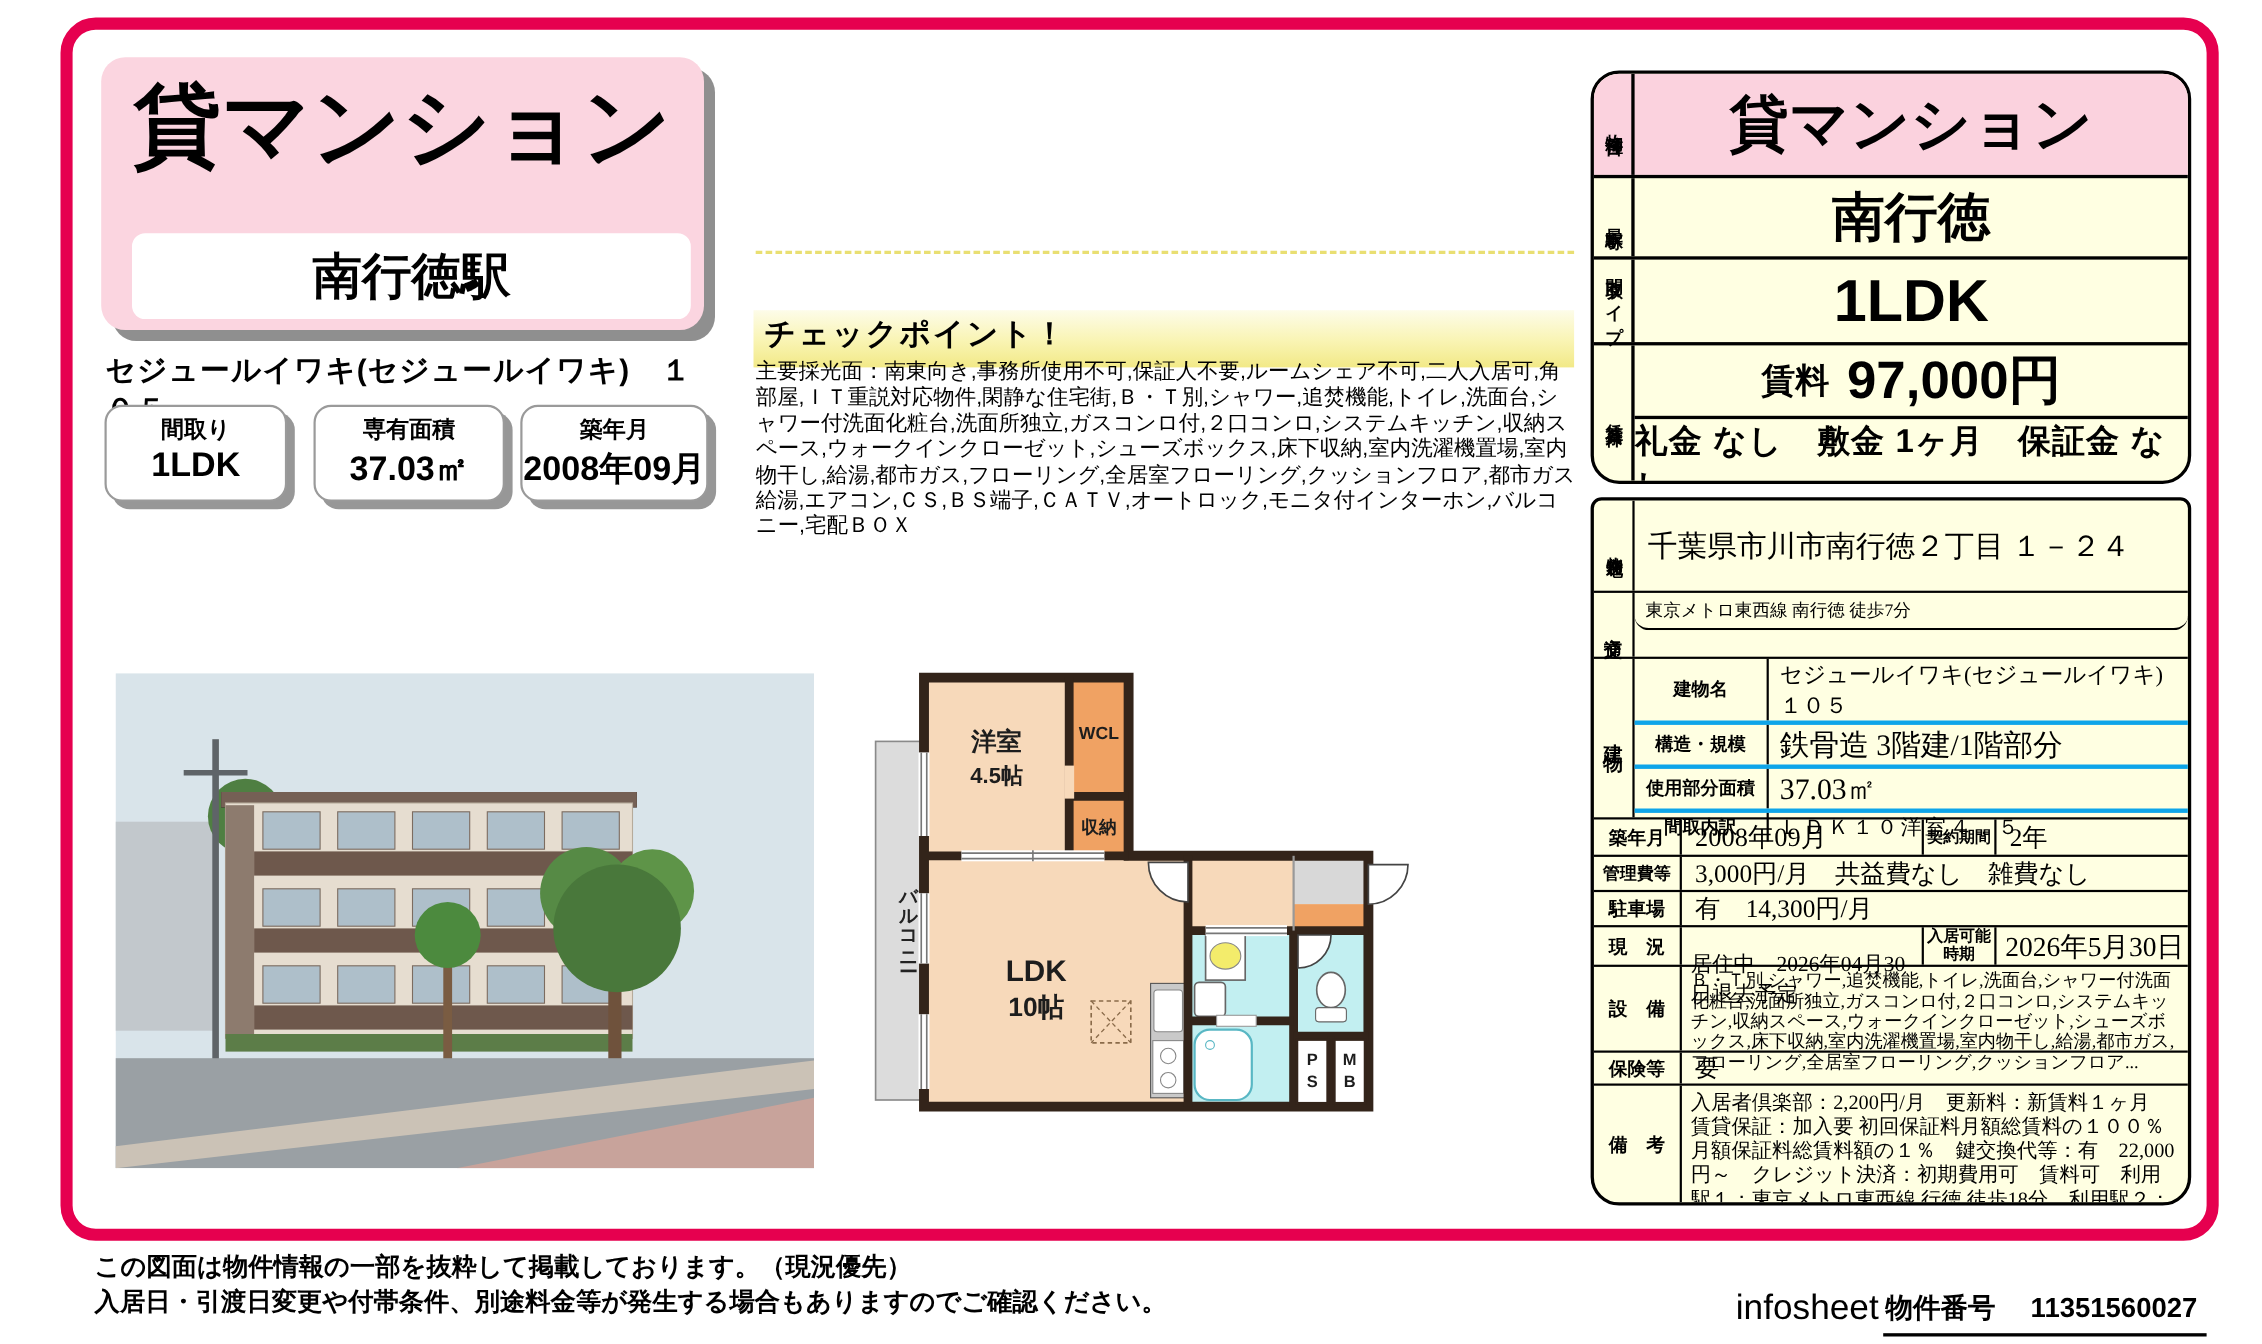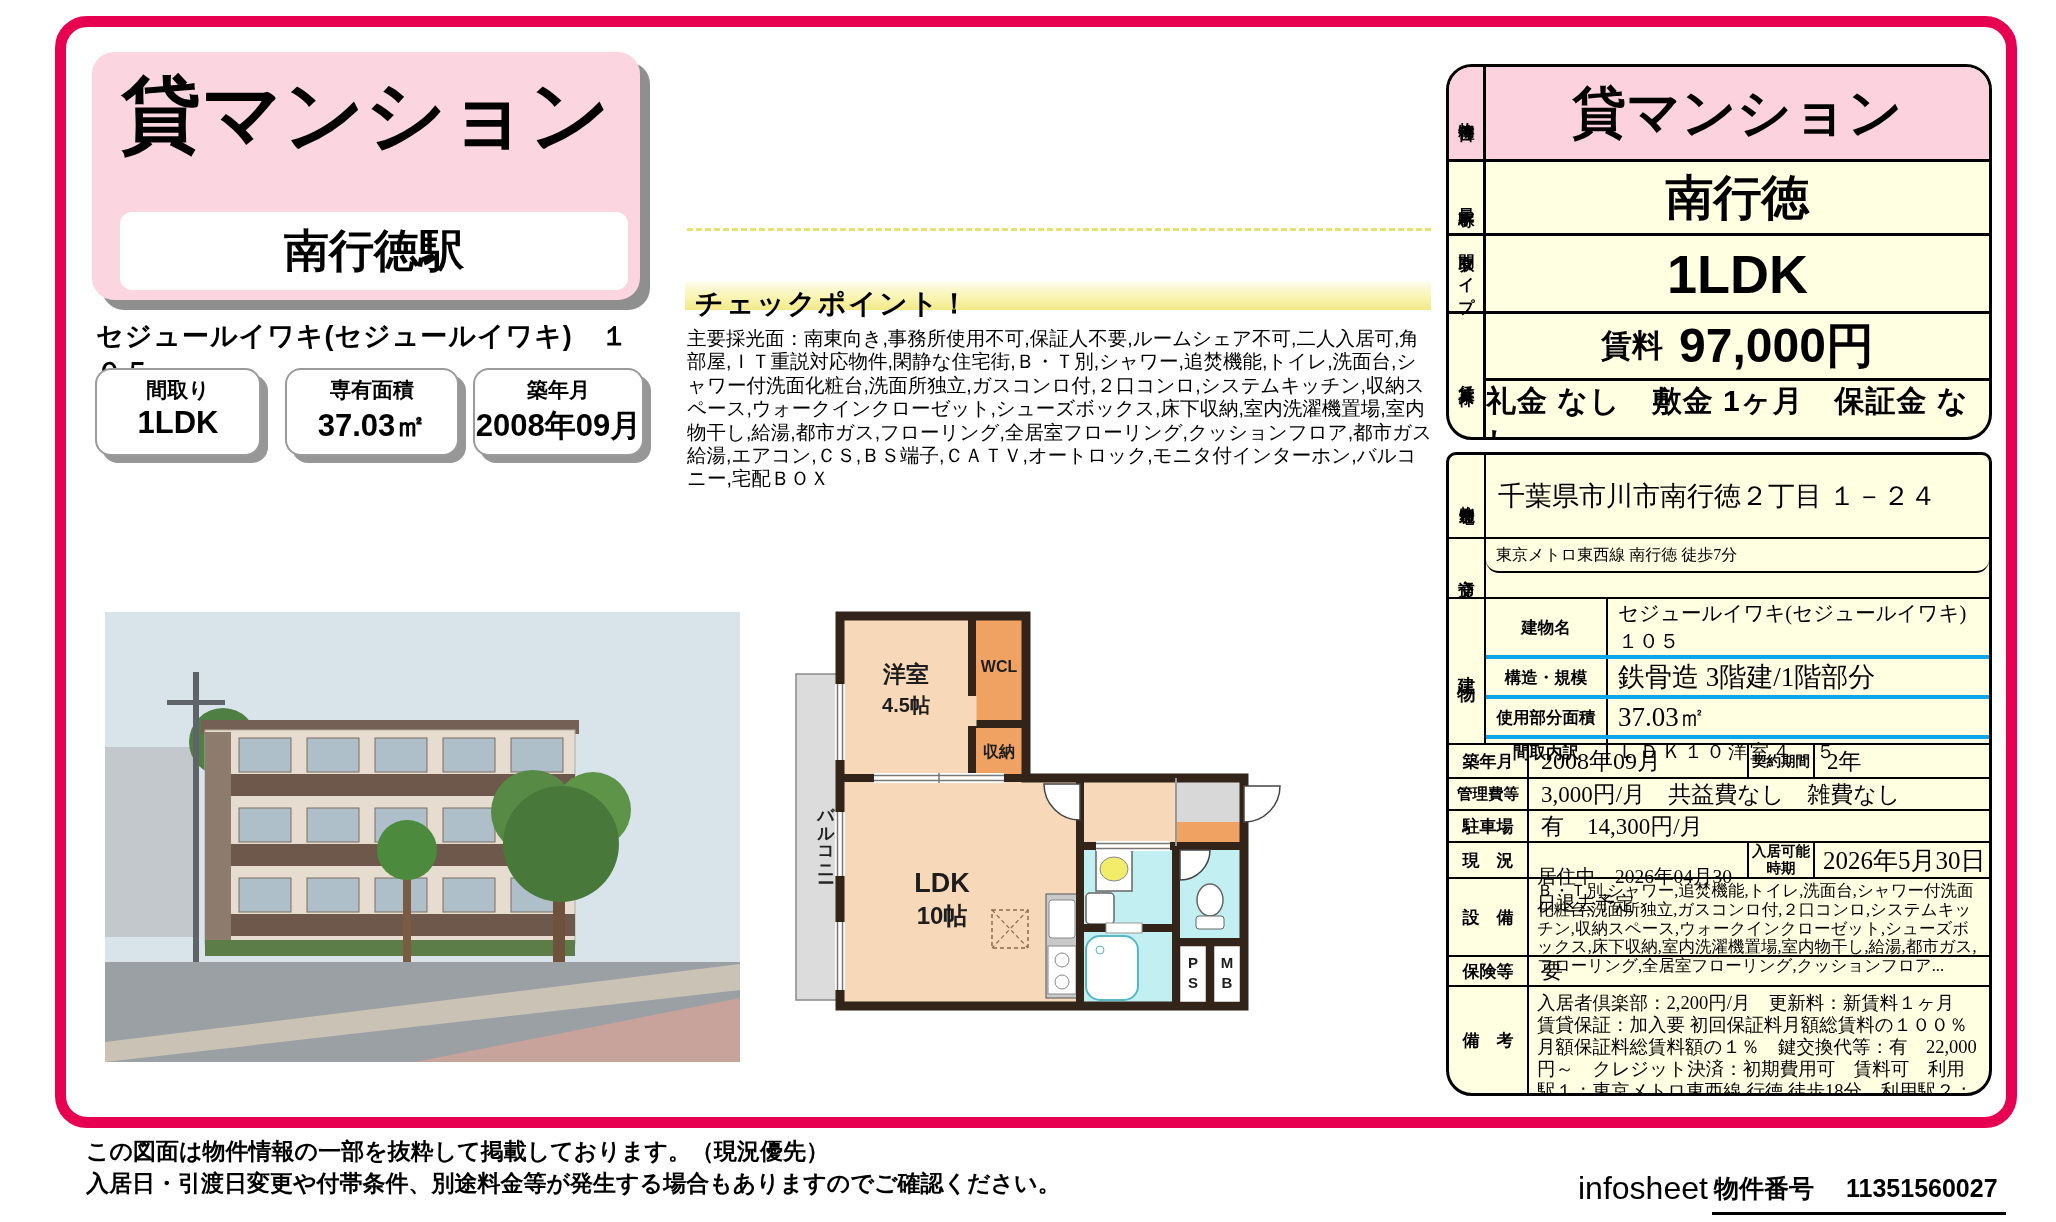--- a/index.html
+++ b/index.html
@@ -19,21 +19,21 @@
   .prop-name{left:96px;top:318px;width:560px;font-size:27px;font-weight:800;letter-spacing:1px;}
 
   
   .stat{top:368px;height:78px;background:#fff;border:2px solid #9a9a9a;border-radius:16px;
         box-shadow:7px 7px 0 #979797;text-align:center;padding-top:6px;box-sizing:content-box;}
   .stat-label{font-size:21px;font-weight:600;}
   .stat-value{font-size:31px;font-weight:800;margin-top:1px;}
 
   
   .cp-dotted{left:687px;top:228px;width:744px;height:0;border-top:3px dashed #e9df72;}
-  .cp-title{left:685px;top:282px;width:746px;height:28px;box-sizing:border-box;
+  .cp-title{left:685px;top:282px;width:746px;height:52px;box-sizing:border-box;
             background:linear-gradient(180deg,#fdfce9 0%,#f9f4b2 55%,#f2e987 100%);
             font-size:28px;font-weight:800;letter-spacing:2px;padding:3px 0 15px 10px;}
   .cp-body{left:687px;top:327px;width:748px;font-size:19.5px;line-height:23.4px;font-weight:500;
            word-break:break-all;}
 
   
   .t1{left:1446px;top:64px;width:540px;background:#ffffe2;border:3px solid #000;border-radius:26px;overflow:hidden;}
   .t1row{display:flex;border-top:3px solid #000;box-sizing:border-box;}
   .t1row.first{border-top:none;background:#fbd2de;}
   .vlabel{width:37px;border-right:3px solid #000;display:flex;align-items:center;justify-content:center;

